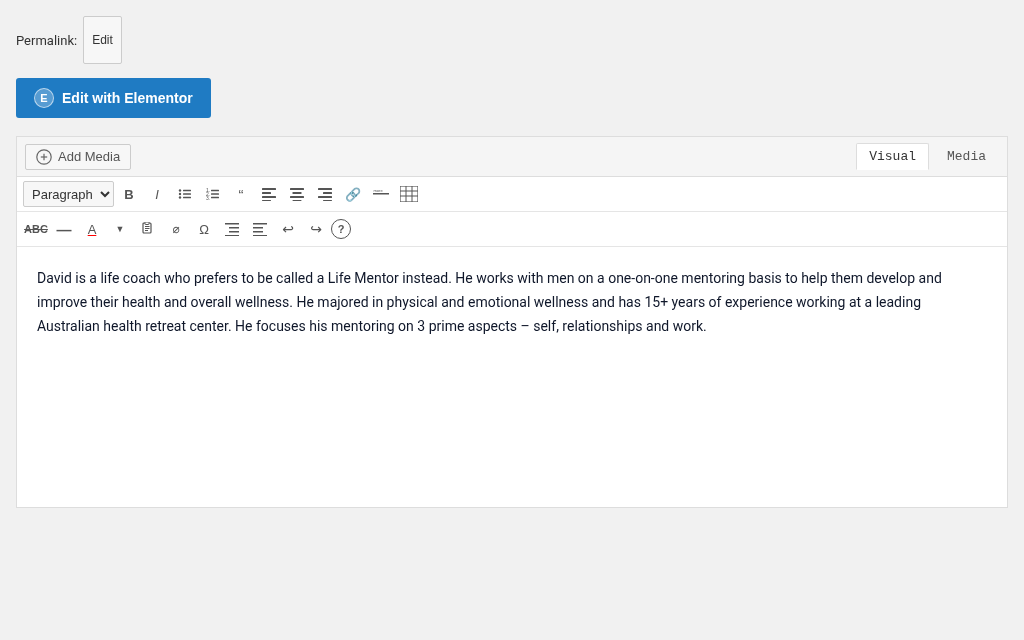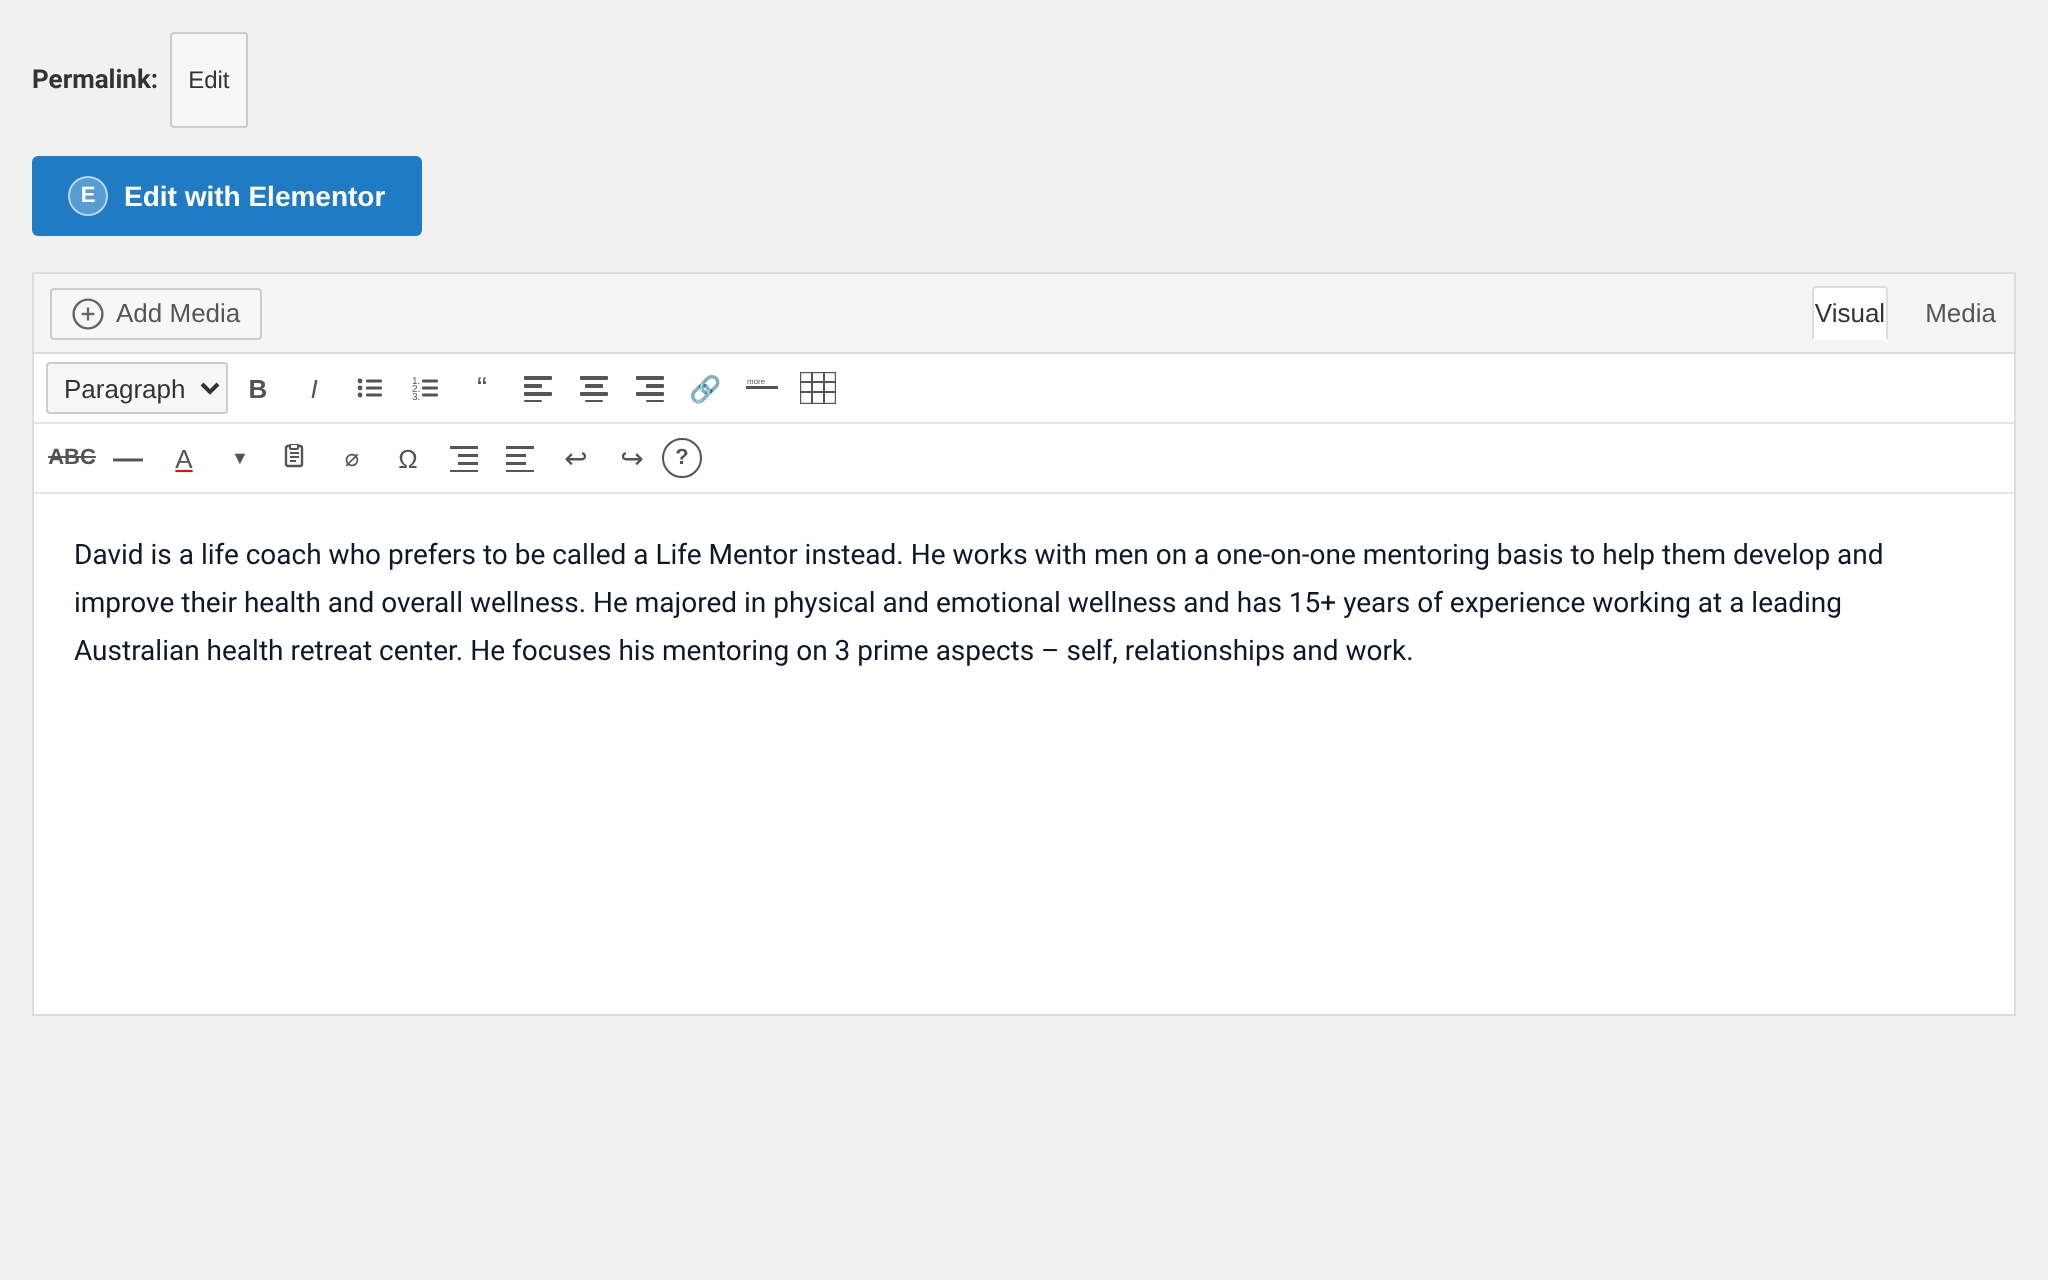--- a/index.html
+++ b/index.html
@@ -28,21 +28,21 @@
     }
     .permalink-row {
       display: flex;
       align-items: center;
       gap: 6px;
       margin-bottom: 14px;
       font-size: 13px;
       color: #555;
     }
     .permalink-label {
-      font-weight: 700;
+      font-weight: 400;
       color: #333;
     }
     .permalink-link {
       color: #0073aa;
       text-decoration: none;
       font-size: 13px;
     }
     .edit-btn-small {
       padding: 16px 8px;
       border: 1px solid #ccc;
@@ -96,28 +96,29 @@
       gap: 6px;
       background: #f7f7f7;
       border: 1px solid #ccc;
       color: #555;
       padding: 4px 10px;
       font-size: 13px;
       cursor: pointer;
       border-radius: 2px;
     }
     .tab-btn {
-      padding: 5px 0;
+      padding: 5px 12px;
       border: 1px solid transparent;
       background: transparent;
       color: #555;
       font-size: 13px;
       cursor: pointer;
       border-radius: 2px 2px 0 0;
-      margin-left: 18px;
+      margin-left: 5px;
+      font-family: Liberation Mono, monospace;
     }
     .tab-btn.active {
       background: #fff;
       border-color: #ddd #ddd #fff #ddd;
       color: #333;
     }
     .toolbar-row {
       display: flex;
       align-items: center;
       padding: 4px 6px;

